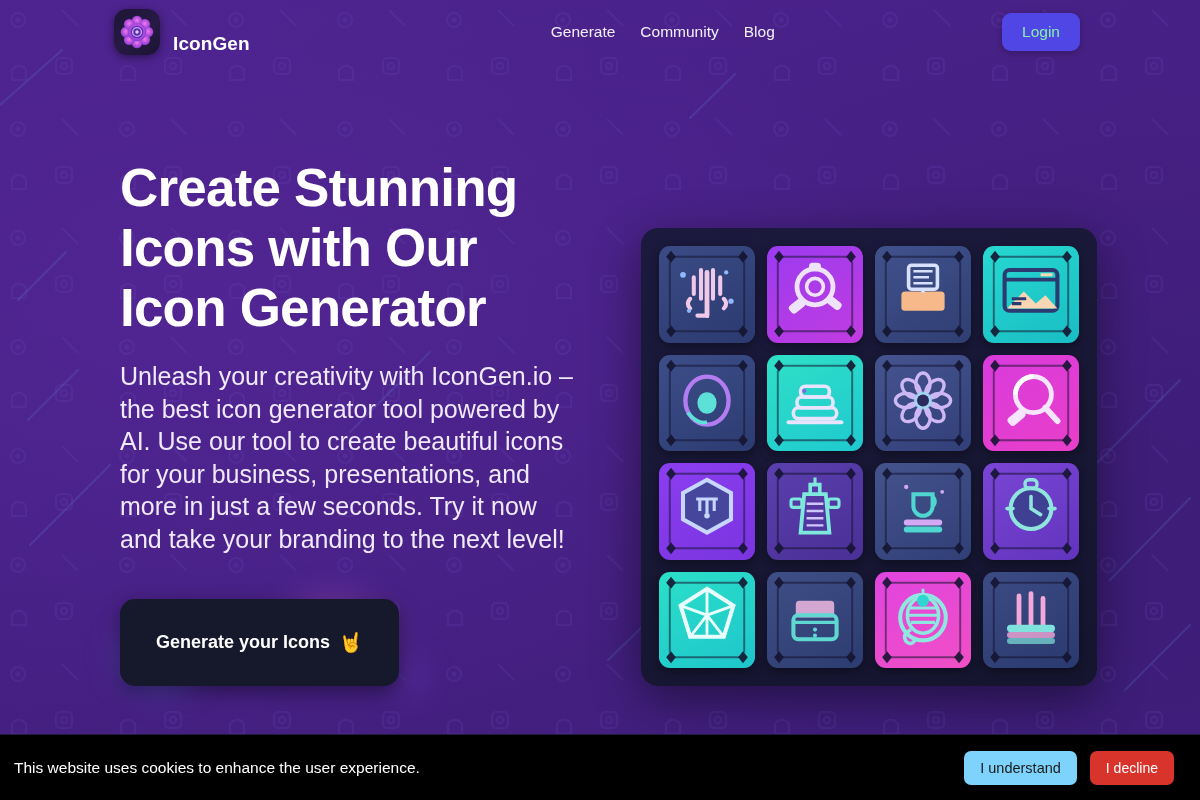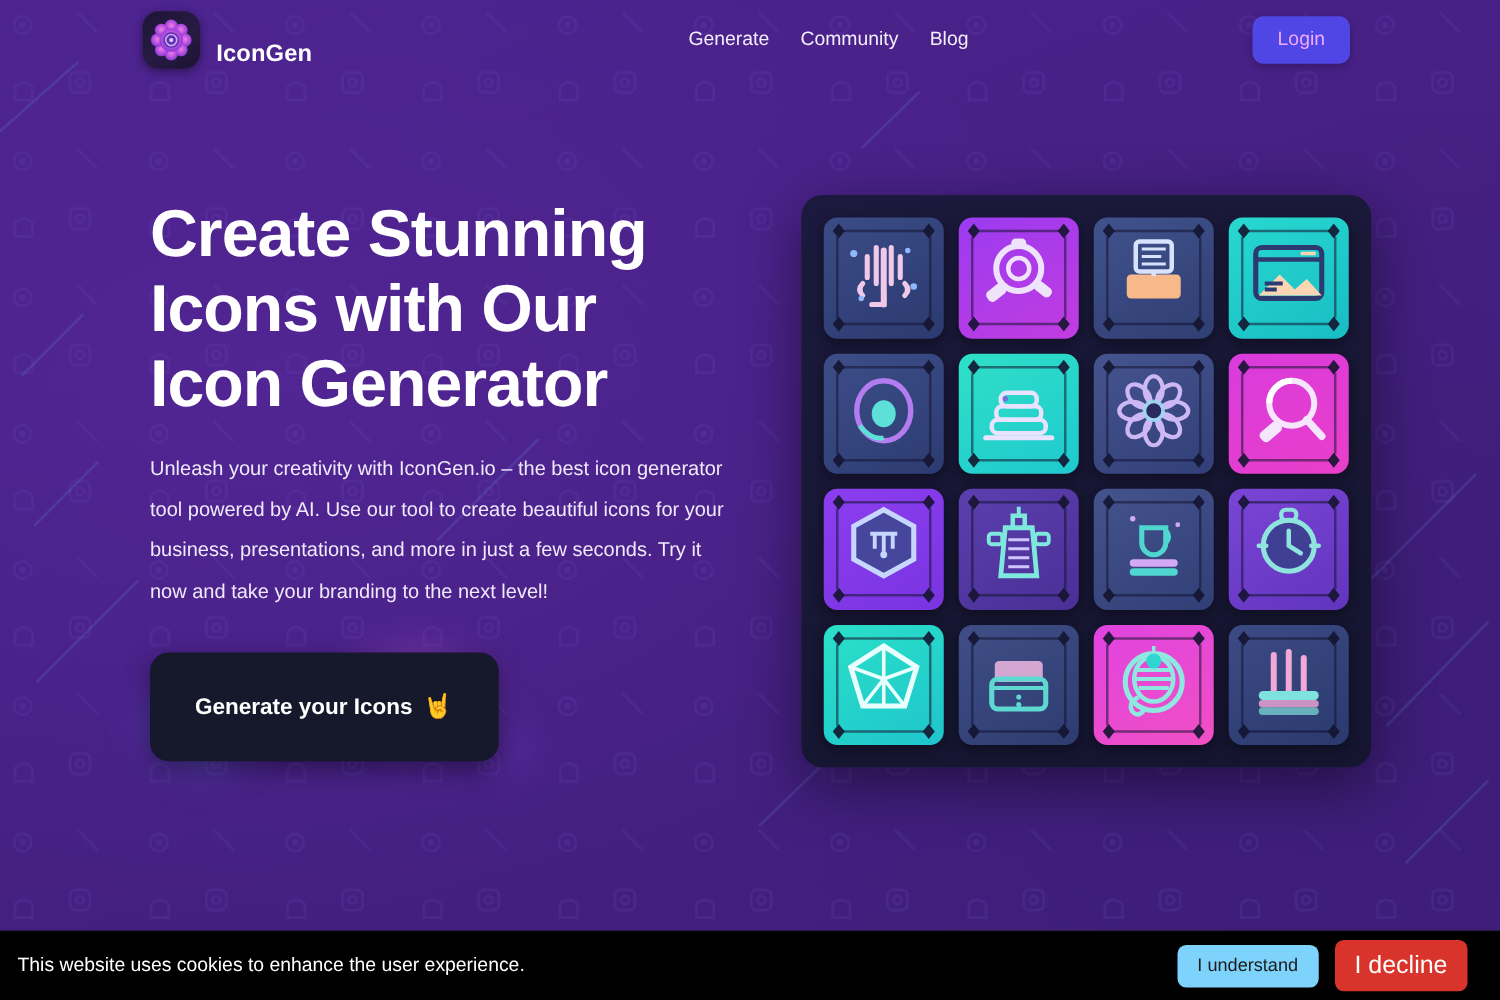--- a/index.html
+++ b/index.html
@@ -53,52 +53,52 @@
     display:flex; align-items:center; gap:25px;
     margin-left:301px;
   }
   .nav-links a{
     color:#f3eefb; font-size:15.5px; text-decoration:none; font-weight:400;
     white-space:nowrap;
   }
   .login-btn{
     margin-left:auto;
     background:#4f46e5;
-    color:#f0abfc; font-size:15.5px; font-weight:500;
+    color:#86efac; font-size:15.5px; font-weight:500;
     border:none; border-radius:9px;
     padding:10px 20px;
     cursor:pointer;
     box-shadow:0 2px 8px rgba(0,0,0,.25);
     white-space:nowrap;
   }
 
   
   .hero{
     position:relative; z-index:4;
-    display:flex; align-items:flex-start;
+    display:flex; align-items:flex-end;
     padding:94px 0 0 120px;
     gap:16px;
   }
   .hero-left{ width:470px; flex:0 0 470px; }
   h1.headline{
     color:#ffffff;
     font-size:53px;
     line-height:60px;
     font-weight:700;
     letter-spacing:-0.8px;
     margin-bottom:22px;
     text-wrap:balance;
   }
   h1.headline .l{ display:block; white-space:nowrap; }
   p.subcopy{
     color:#efe9fb;
-    font-size:16px;
+    font-size:25px;
     line-height:32.5px;
     font-weight:400;
-    margin-bottom:32px;
+    margin-bottom:44px;
     max-width:460px;
   }
   .cta-wrap{ position:relative; display:inline-block; }
   .cta-glow{
     position:absolute; left:-28px; top:-22px; right:-28px; bottom:-26px;
     border-radius:60px;
     background:
       radial-gradient(closest-side at 20% 60%, rgba(96,130,255,.75), rgba(96,130,255,0) 75%),
       radial-gradient(closest-side at 72% 40%, rgba(226,110,235,.70), rgba(226,110,235,0) 75%),
       radial-gradient(closest-side at 95% 75%, rgba(150,90,255,.55), rgba(150,90,255,0) 78%);
@@ -142,40 +142,40 @@
   }
   .icon-tile .corners{ position:absolute; inset:0; }
   .icon-tile .glyph{
     position:absolute; inset:0;
     display:flex; align-items:center; justify-content:center;
   }
 
   
   .cookie-bar{
     position:absolute; left:0; right:0; bottom:0; z-index:20;
-    height:56px;
+    height:66px;
     background:#000000;
     display:flex; align-items:center;
     padding:0 26px 0 14px;
     border-top:1px solid #241a3d;
   }
   .cookie-text{
     color:#ffffff; font-size:15.5px; font-weight:400;
     white-space:nowrap;
   }
   .cookie-actions{ margin-left:auto; display:flex; align-items:center; gap:13px; }
   .btn-understand{
     background:#7dd3fc; color:#1a1a1a;
     font-size:14.5px; font-weight:400;
     border:none; border-radius:7px;
     padding:9px 16px; cursor:pointer; white-space:nowrap;
   }
   .btn-decline{
     background:#d9342b; color:#ffffff;
-    font-size:20px; font-weight:400;
+    font-size:14px; font-weight:400;
     border:none; border-radius:7px;
     padding:9px 16px; cursor:pointer; white-space:nowrap;
   }
 </style>
 </head>
 <body>
 
 <div class="page">
 
   <svg class="bg-pattern" viewBox="0 0 1200 800" preserveAspectRatio="none" aria-hidden="true">

